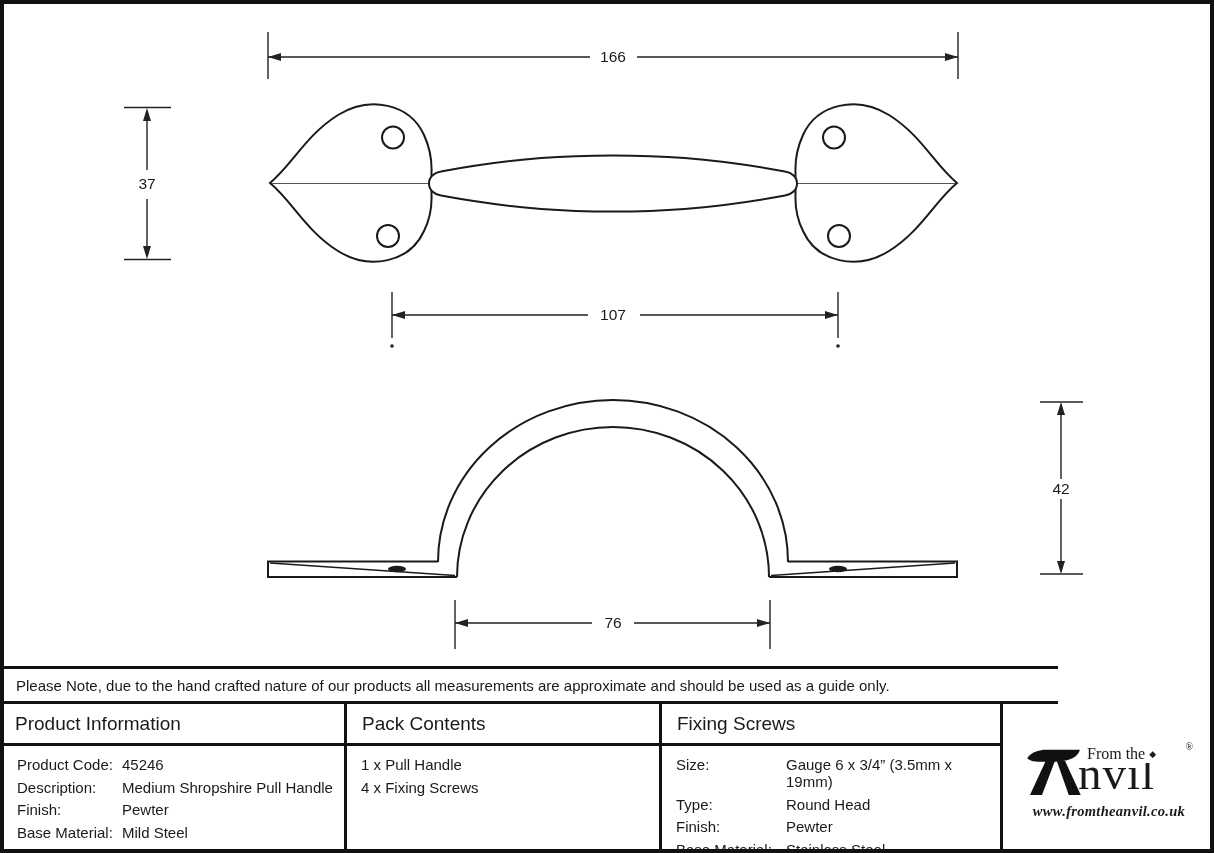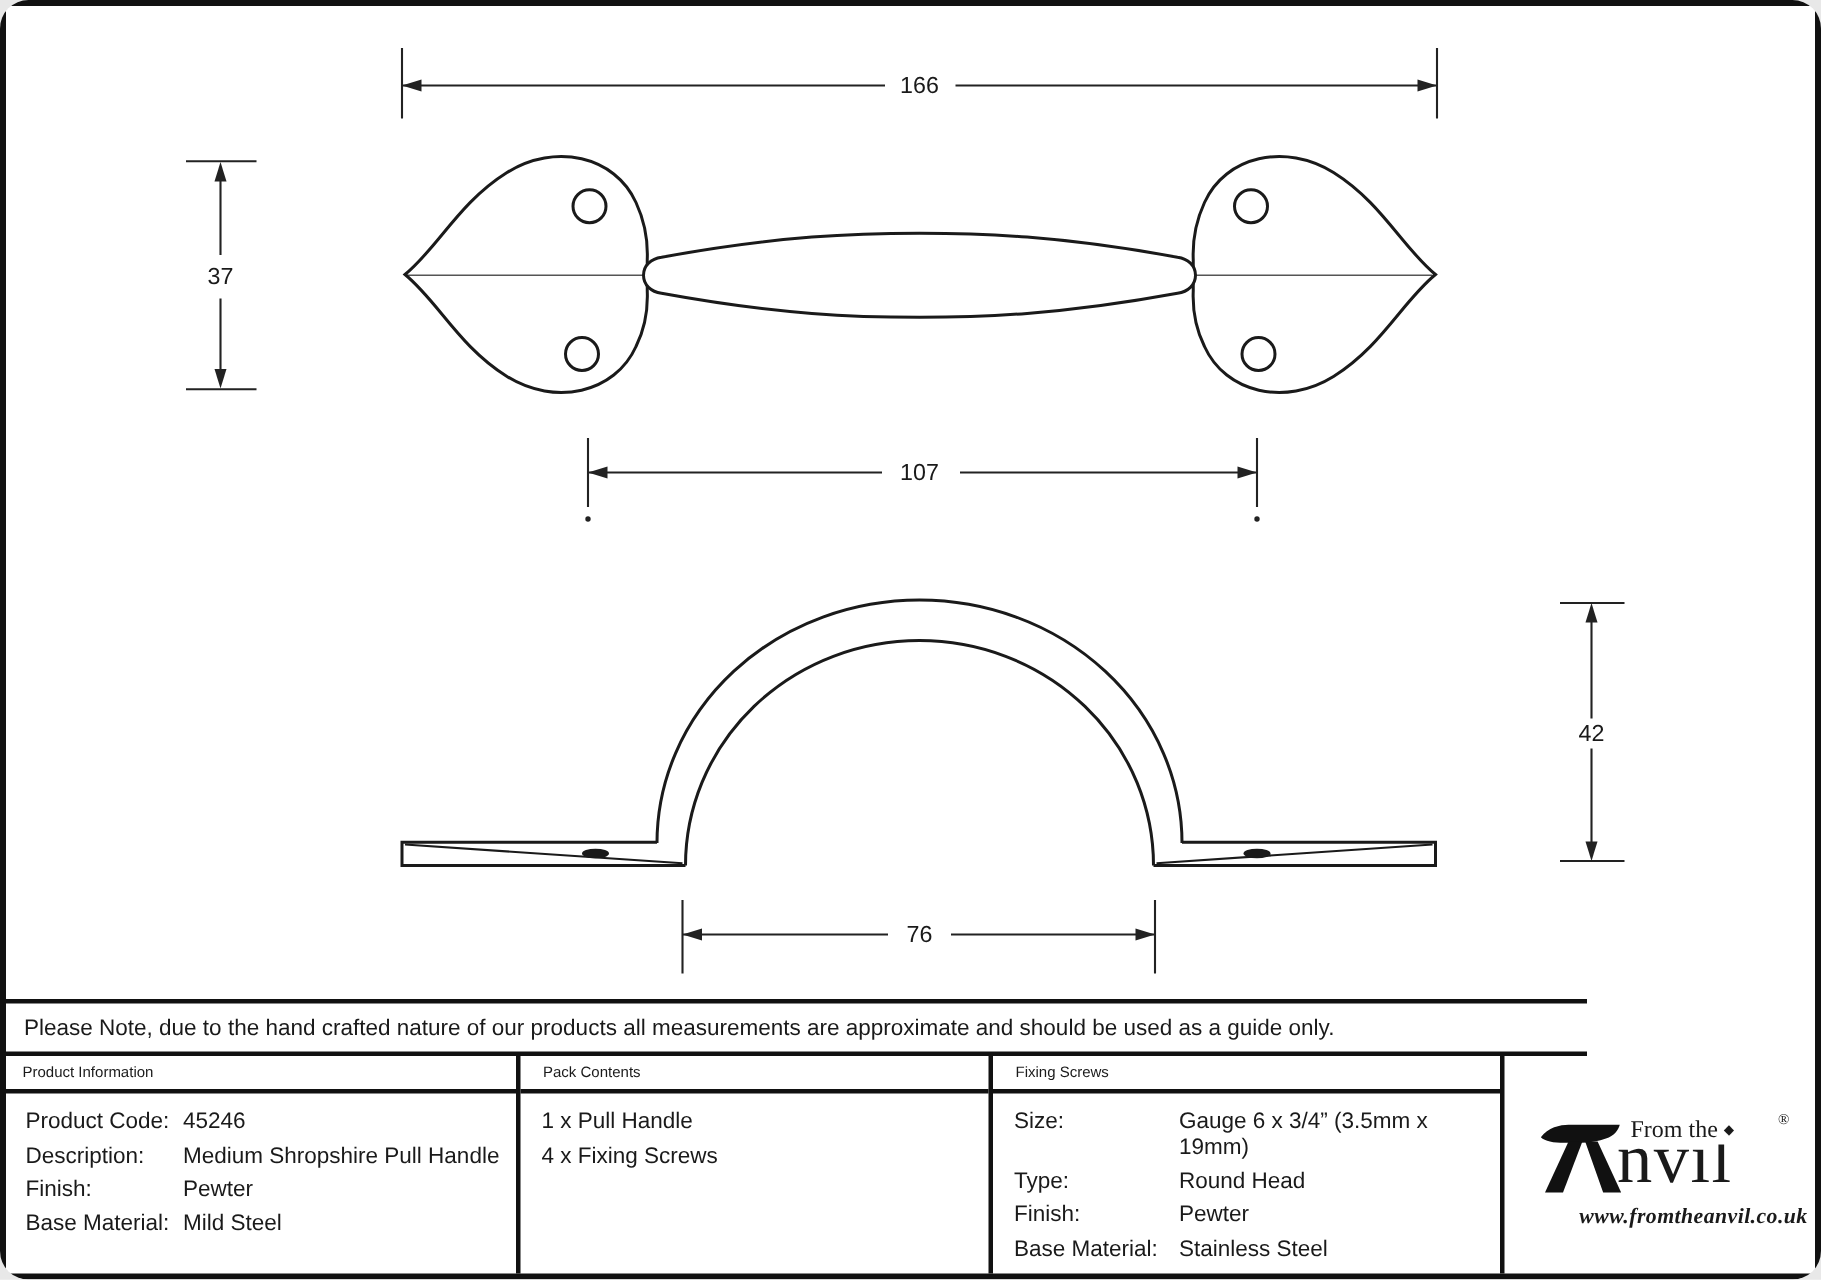--- a/index.html
+++ b/index.html
@@ -1,18 +1,18 @@
 <!DOCTYPE html>
 <html><head>
 <meta charset="utf-8">
 <style>
   html,body{margin:0;padding:0;background:#e8e8e8;}
   .page{
     position:relative;width:1214px;height:853px;background:#ffffff;
-    font-family:"Liberation Sans",sans-serif;color:#1a1a1a;overflow:hidden;border-radius:19px;
+    font-family:"Liberation Sans",sans-serif;color:#1a1a1a;overflow:hidden;
   }
   .page-frame{
     position:absolute;inset:0;border:4px solid #111;box-sizing:border-box;
     pointer-events:none;z-index:50;
   }
   svg text{font-family:"Liberation Sans",sans-serif;}
 
   
   .note-row{
     position:absolute;left:0;top:666px;width:1058px;height:38px;
@@ -21,22 +21,22 @@
   }
 
   
   .col{position:absolute;top:704px;height:145px;box-sizing:border-box;}
   .col-border{border-right:3px solid #111;}
   .col1{left:0;width:347px;}
   .col2{left:347px;width:315px;}
   .col3{left:662px;width:341px;}
   .col4{left:1003px;width:211px;}
   .col-header{
-    height:25px;border-bottom:3px solid #111;box-sizing:border-box;
-    display:flex;align-items:center;padding-left:15px;font-size:10px;
+    height:42px;border-bottom:3px solid #111;box-sizing:border-box;
+    display:flex;align-items:center;padding-left:15px;font-size:19px;
   }
   .col-body{padding:10px 4px 0 15px;font-size:15px;}
   .kv{display:grid;grid-template-columns:105px auto;margin-bottom:5.5px;}
   .col3 .kv{grid-template-columns:110px auto;}
   .list-item{margin-bottom:5.5px;}
 
   
   .logo{position:absolute;left:22px;top:40px;width:168px;height:74px;}
   .anvil-a{position:absolute;left:0;top:4px;}
   .brand-rest{
@@ -45,21 +45,21 @@
   }
   .from-the{
     position:absolute;left:62px;top:1px;font-family:"Liberation Serif",serif;
     font-size:16px;white-space:nowrap;background:#fff;padding-right:2px;
   }
   .from-the .diamond{font-size:9px;vertical-align:2px;margin-left:4px;}
   .reg-mark{position:absolute;right:0px;top:-3px;font-size:10px;font-family:"Liberation Serif",serif;}
   .logo-url{
     position:absolute;left:0;bottom:-2px;width:100%;text-align:center;
     font-family:"Liberation Serif",serif;font-style:italic;font-weight:bold;
-    font-size:14.5px;letter-spacing:0.3px;white-space:nowrap;margin-left:20px;
+    font-size:14.5px;letter-spacing:0.3px;white-space:nowrap;
   }
 </style>
 </head>
 <body>
 
 <div class="page">
 
   <svg width="1214" height="666" viewBox="0 0 1214 666" style="position:absolute;left:0;top:0;">
 
     <g stroke="#1a1a1a" fill="none" stroke-width="2">

